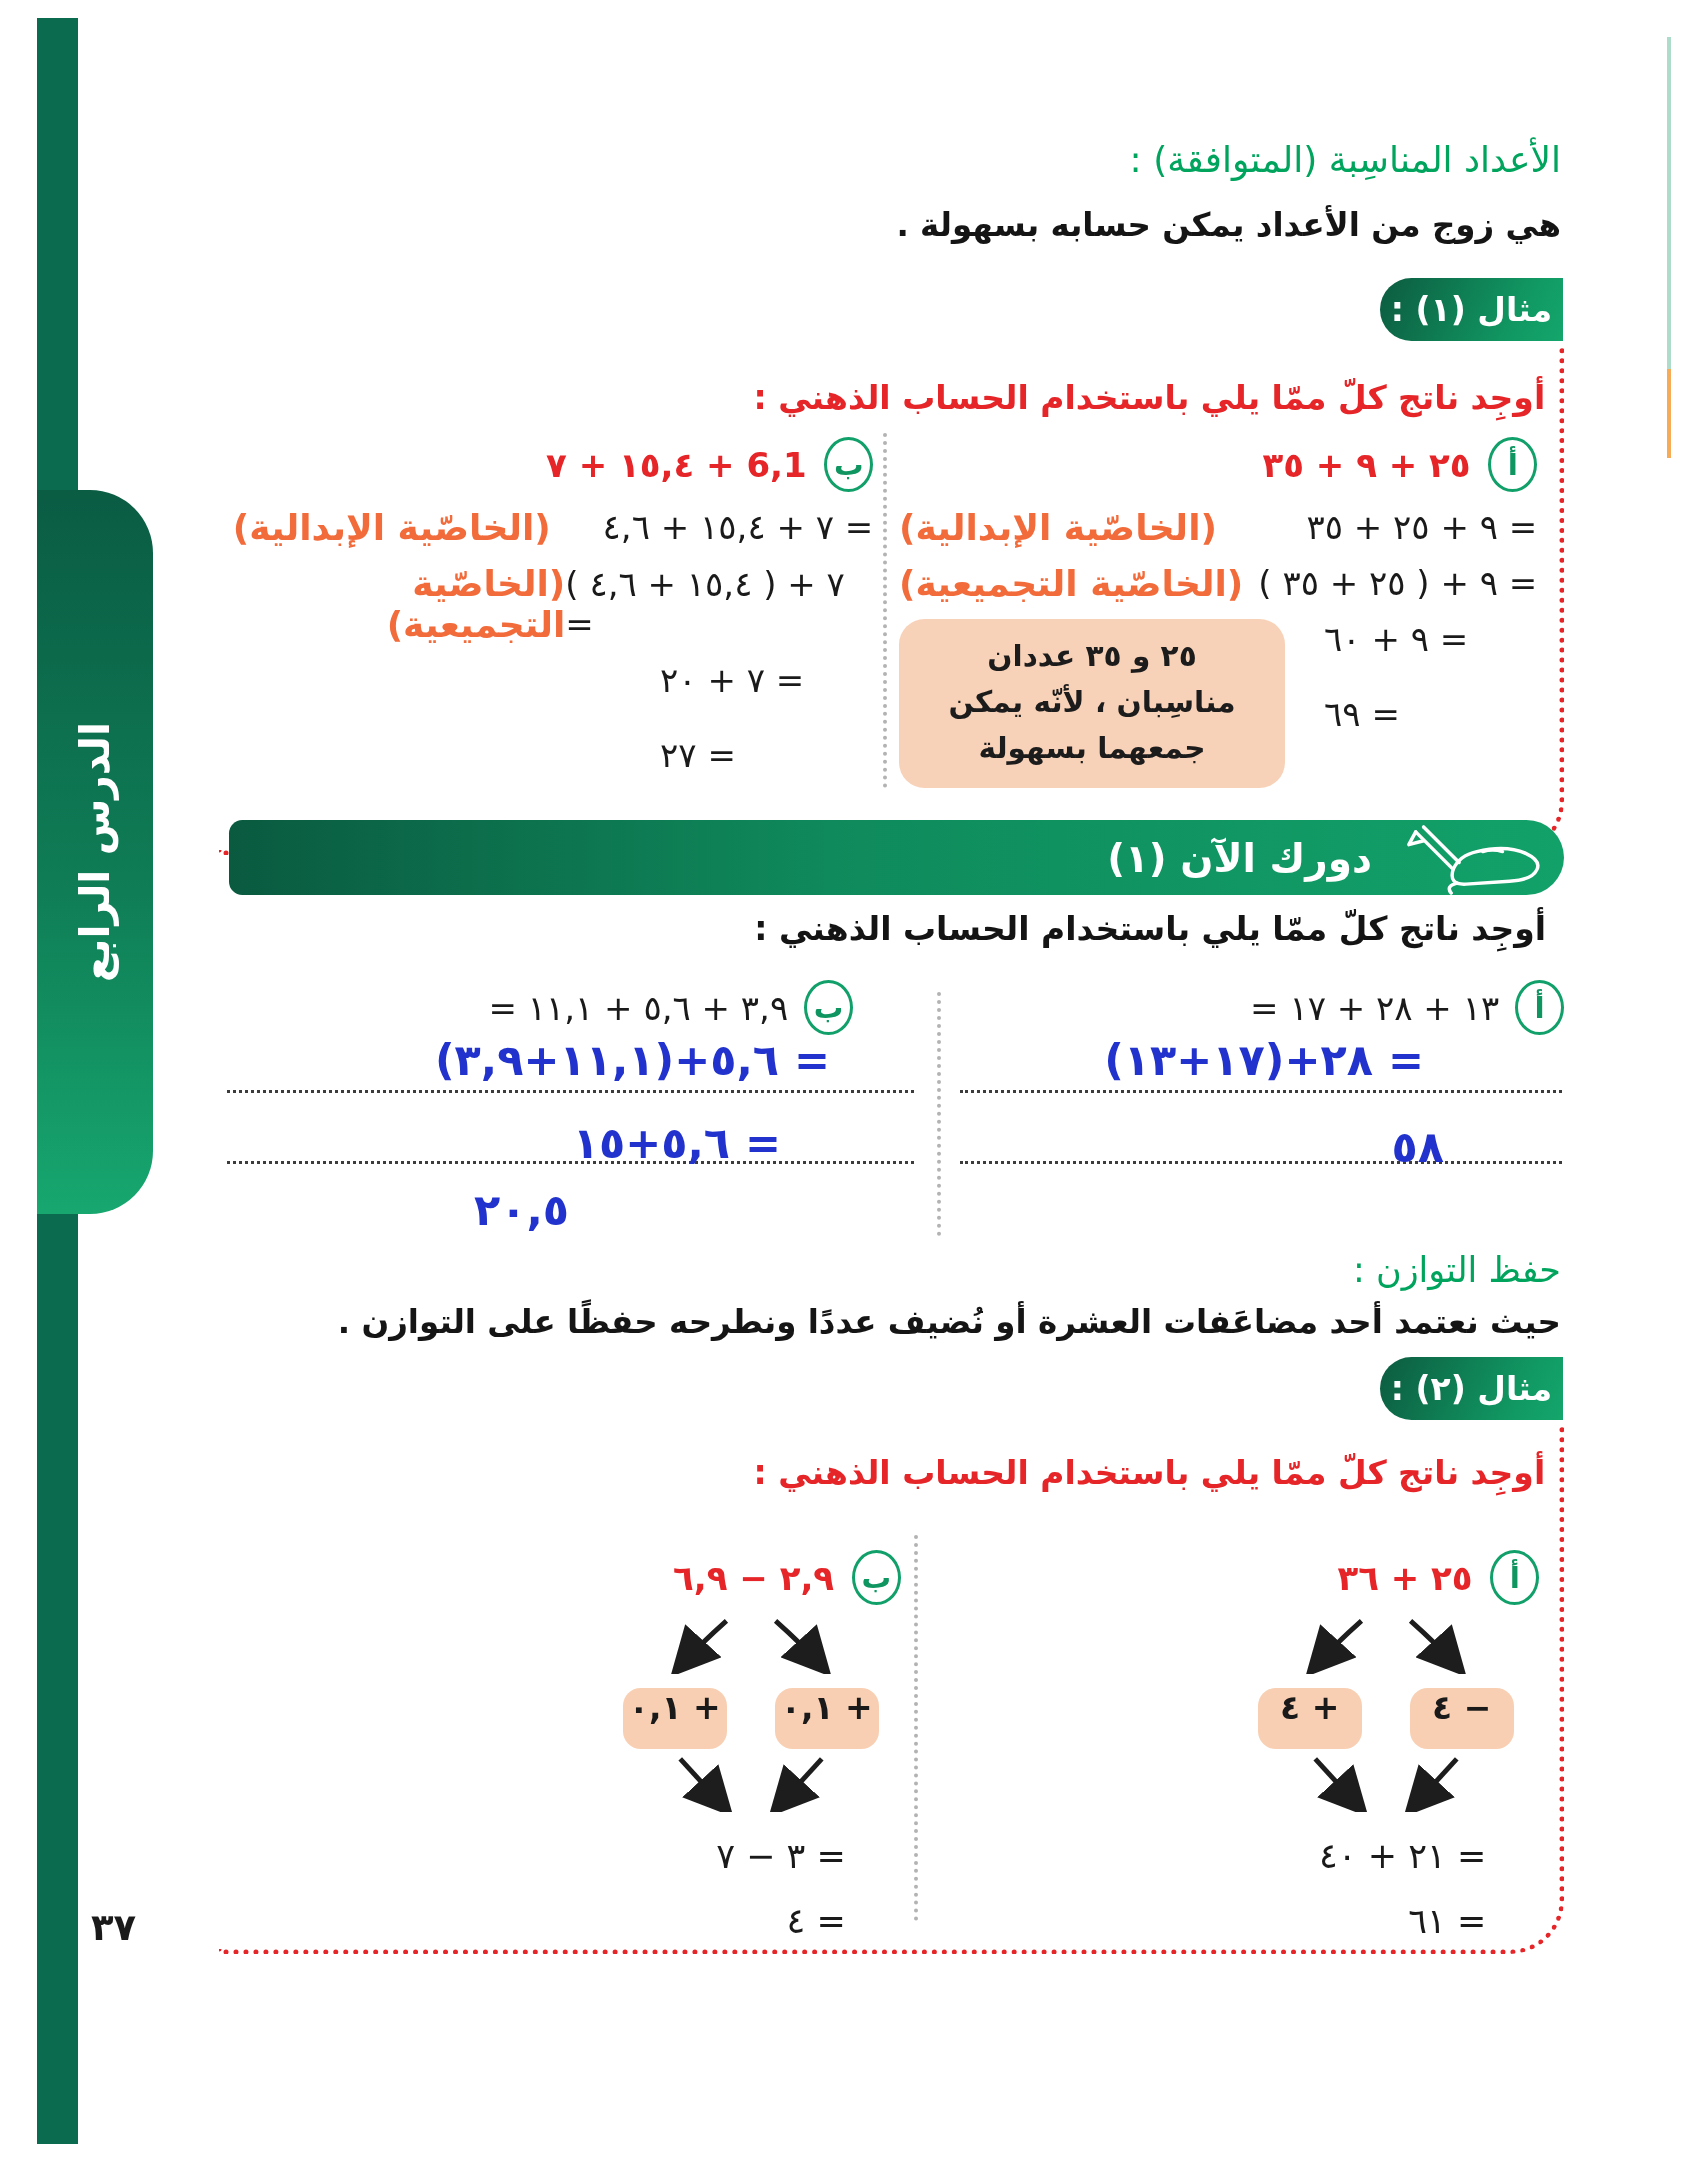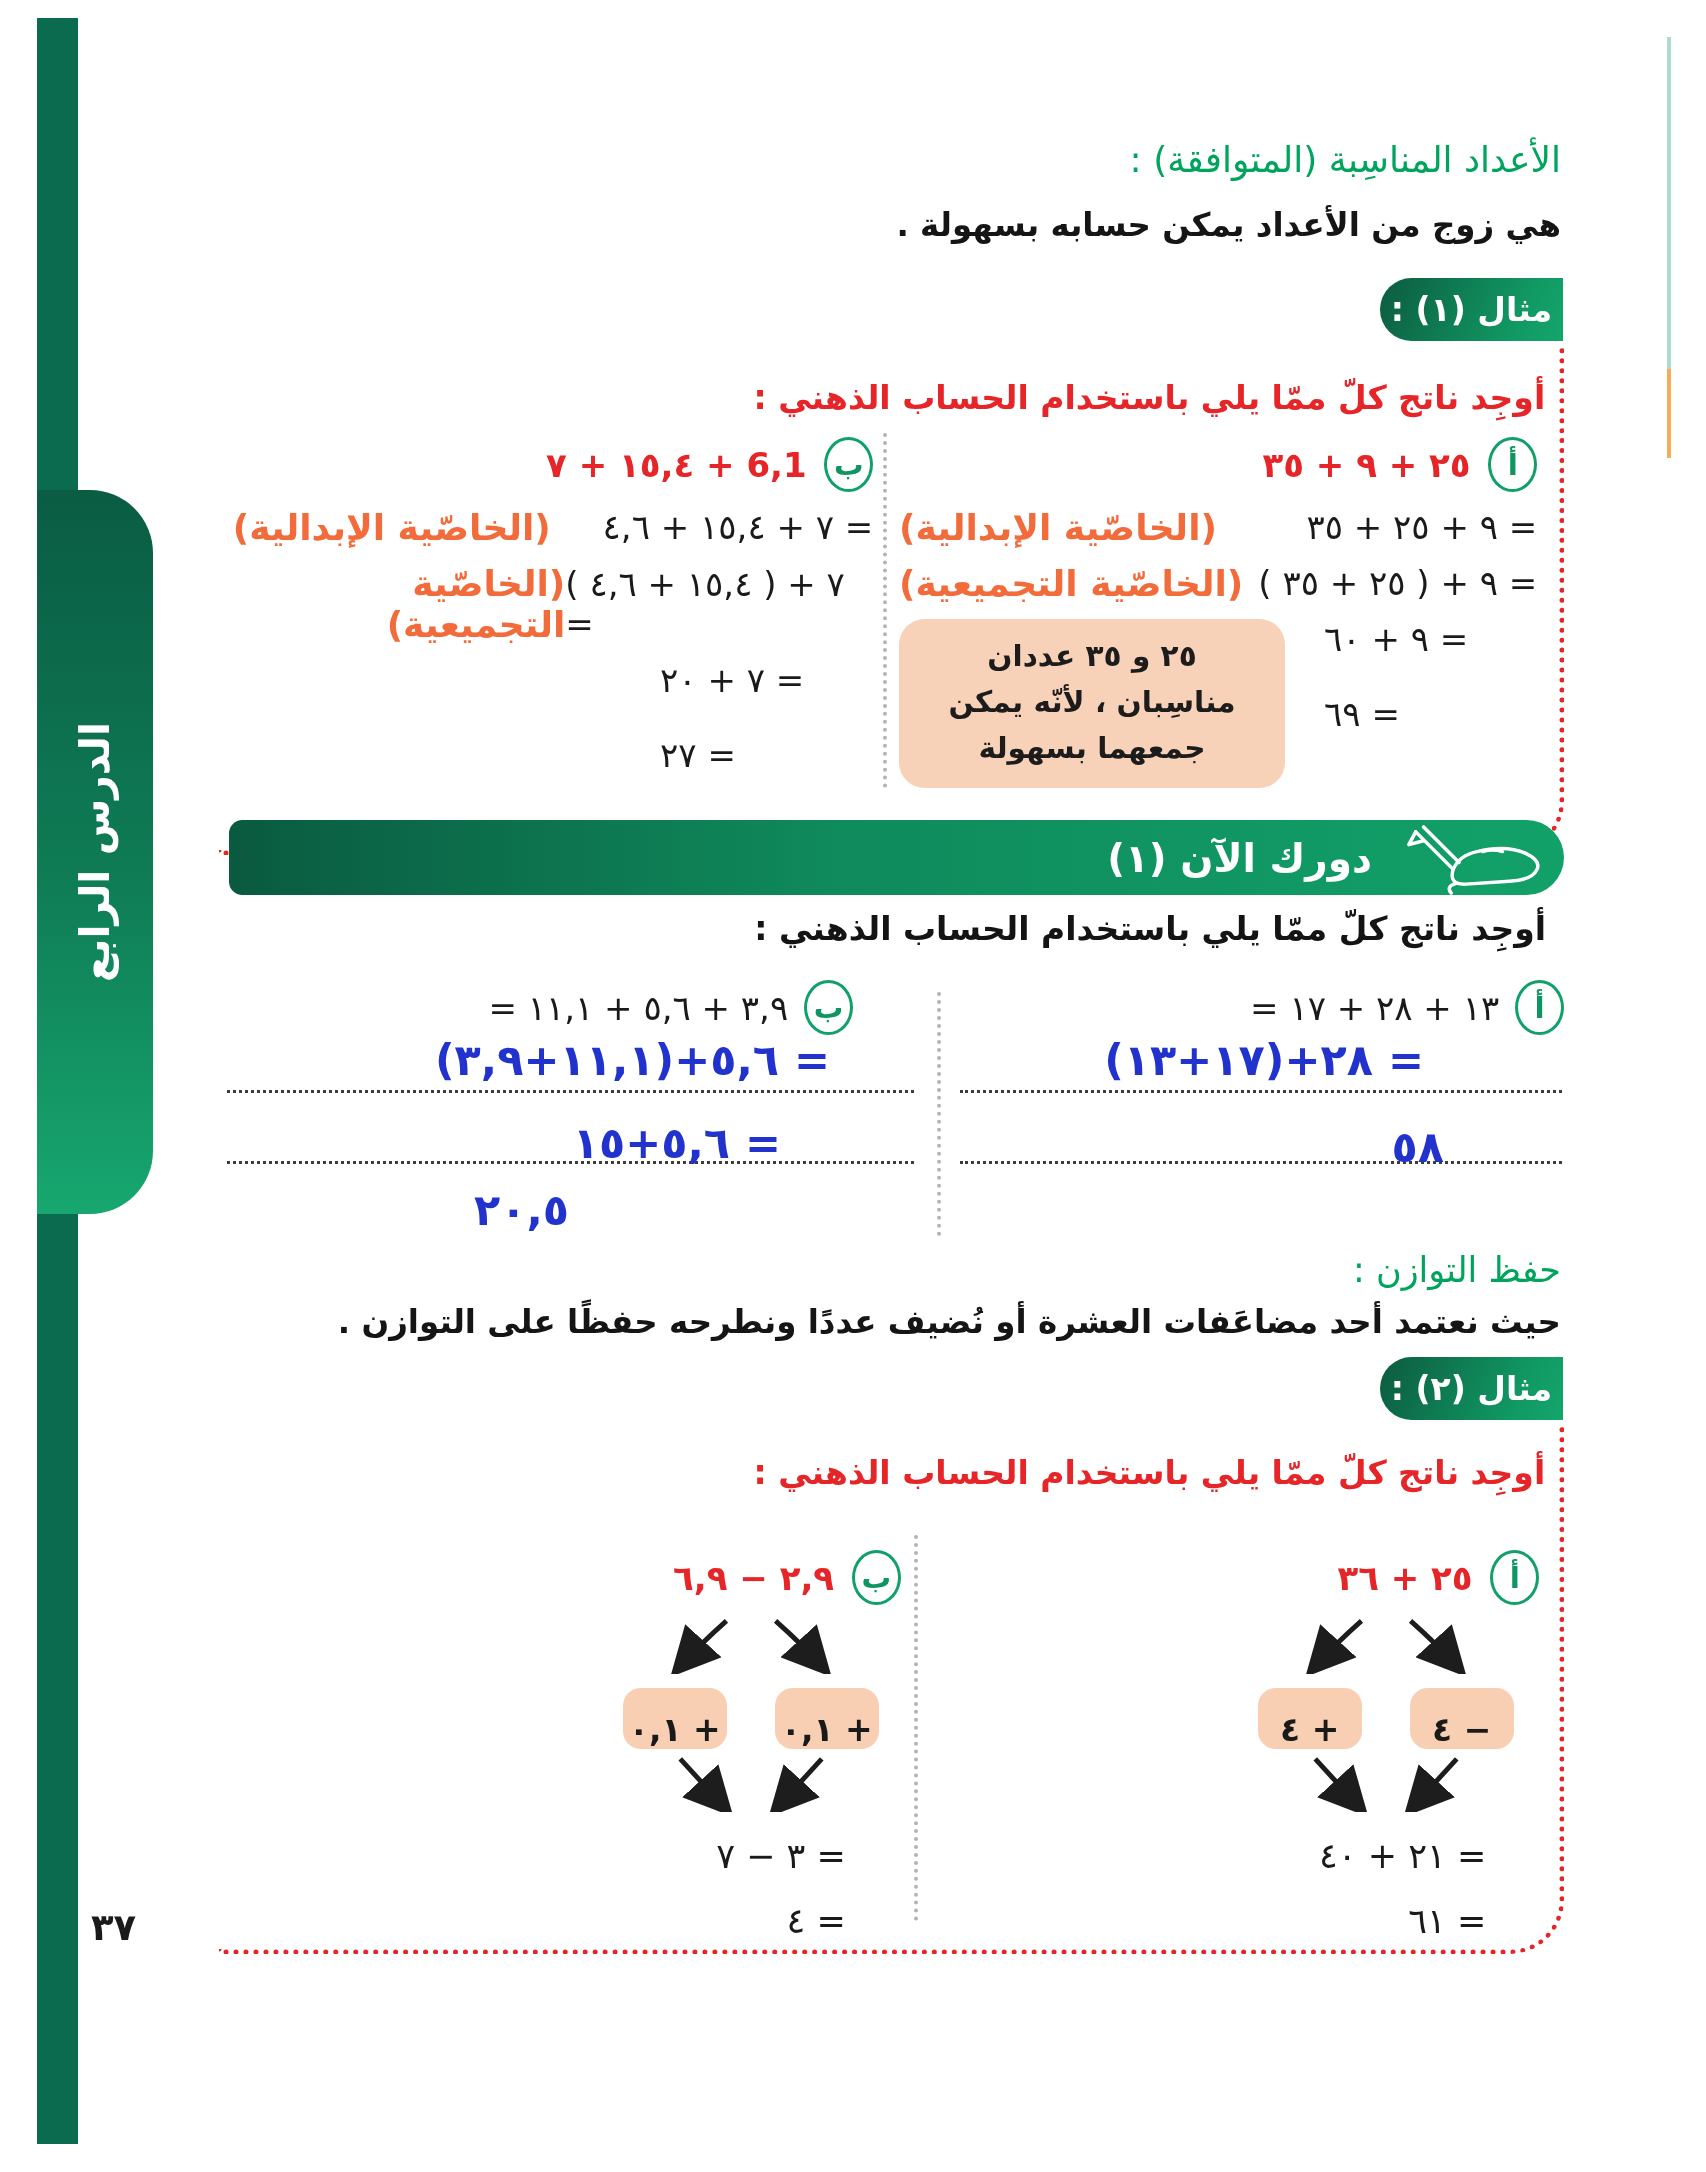--- a/index.html
+++ b/index.html
@@ -67,21 +67,21 @@
   .ex2-inner{position:relative;width:100%;height:100%;}
   .ex2 .col2{position:absolute;top:95px;}
   .col-a2{right:0;width:616px;}
   .col-b2{left:5.9px;width:705px;}
   .div2{position:absolute;right:627px;top:83px;height:386px;border-left:4.9px dotted #b3b3b3;}
   .diag{width:256px;margin-left:auto;}
   .diag-a{margin-right:31.5px;}
   .diag-b{margin-right:61px;}
   .pills{display:flex;justify-content:space-between;margin:9.9px 0 5.9px;}
   .pill{width:104px;height:61px;background:#f8cfb2;border-radius:17.7px;
-        display:flex;align-items:flex-end;justify-content:center;}
+        display:flex;align-items:flex-start;justify-content:center;}
   .pill .eq{font-size:33px;font-weight:bold;letter-spacing:2px;}
   .res{text-align:right;font-size:35px;letter-spacing:2px;}
   .res .eq{font-size:35px;}
   .res1{margin-top:19.7px;}
   .res2{margin-top:25.6px;}
   .res-a{padding-left:0;padding-right:59px;}
   .res-b{padding-right:94px;}
   .arrow{fill:none;stroke:#1d1d1d;stroke-width:5;marker-end:url(#ah);}
   .pagenum{position:absolute;left:91px;top:1906px;font-size:37px;font-weight:bold;}
 </style>

